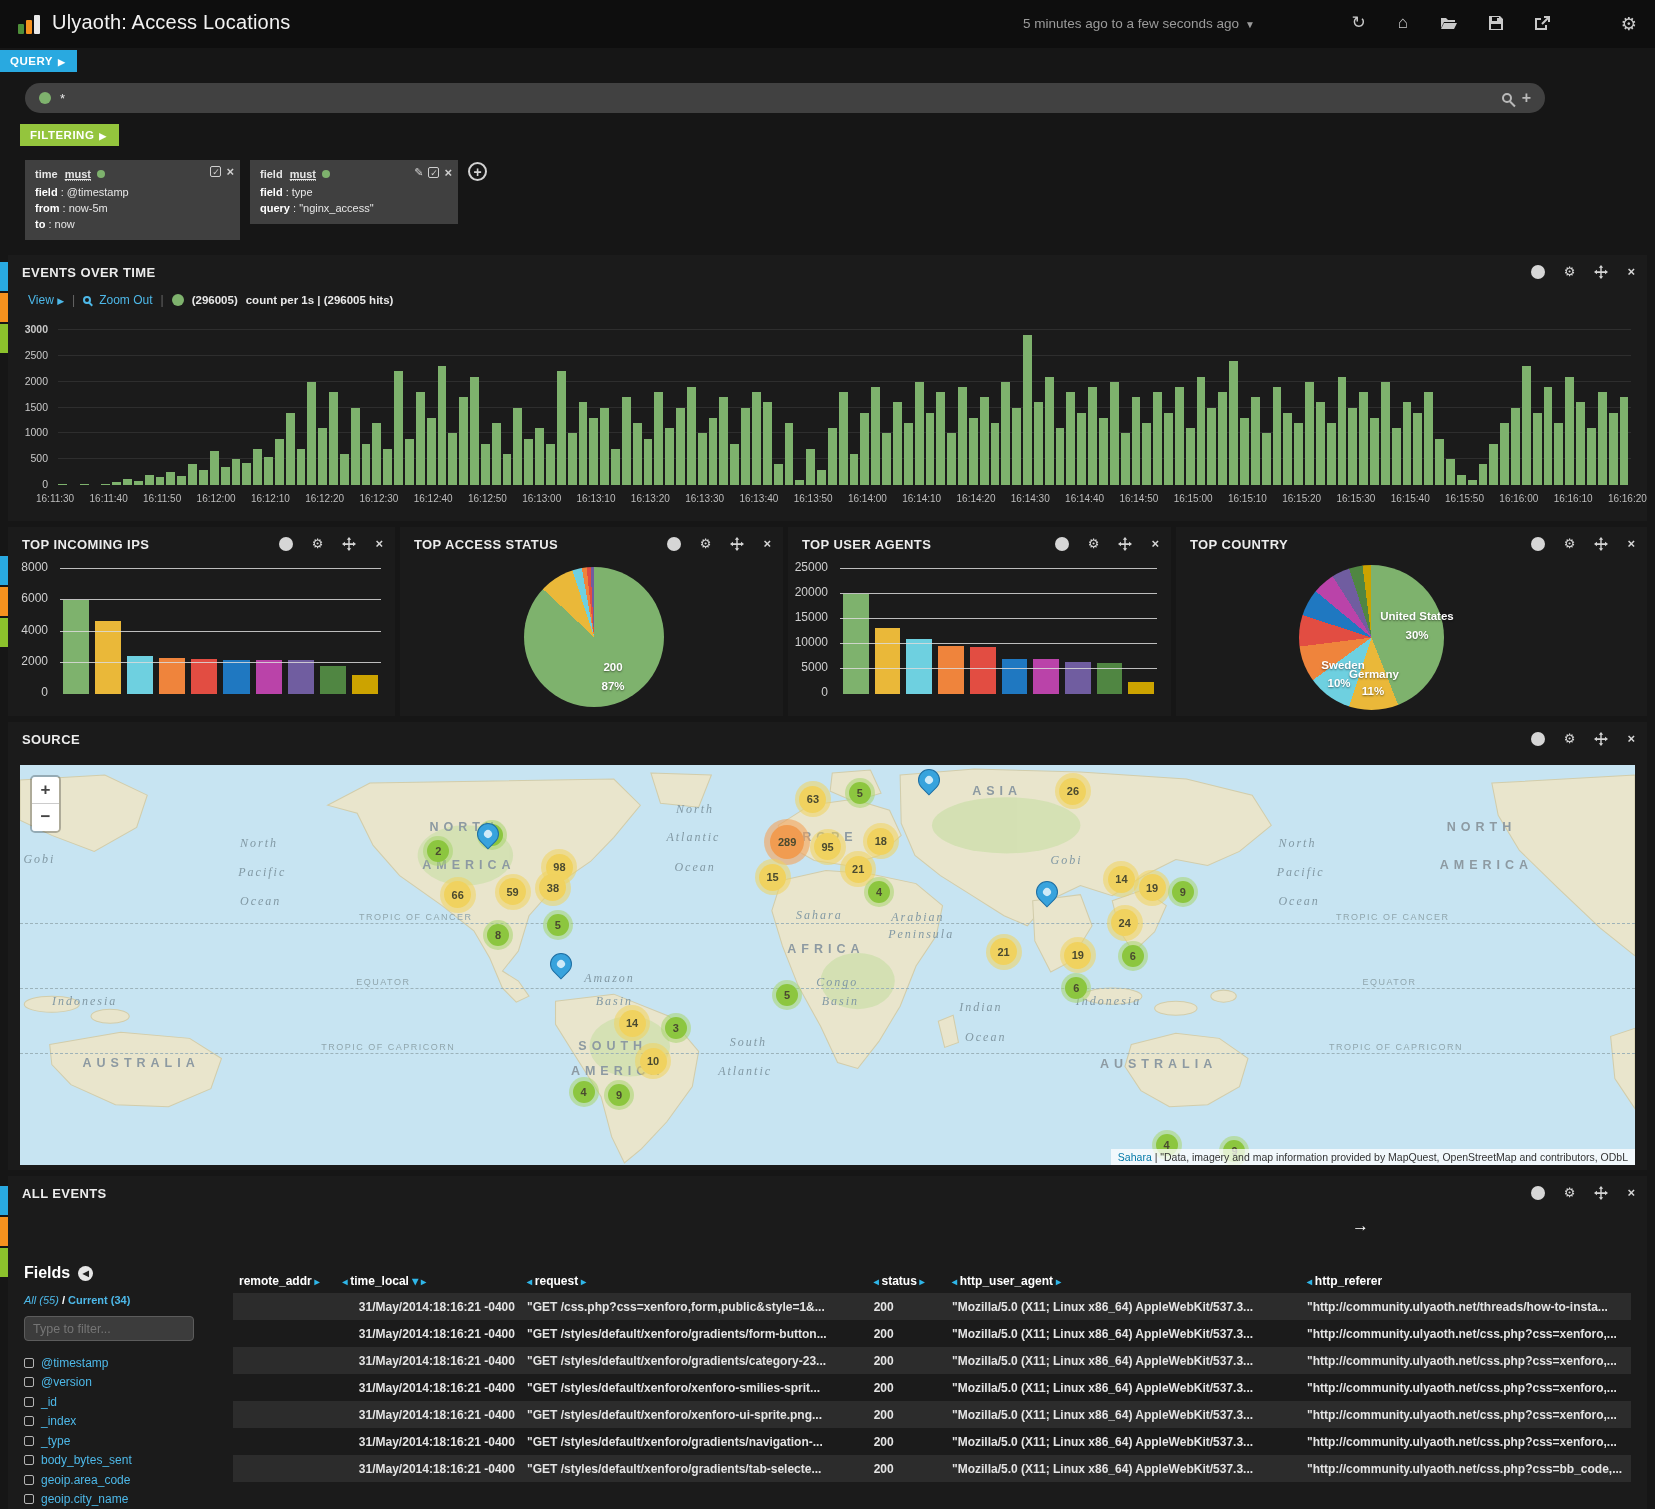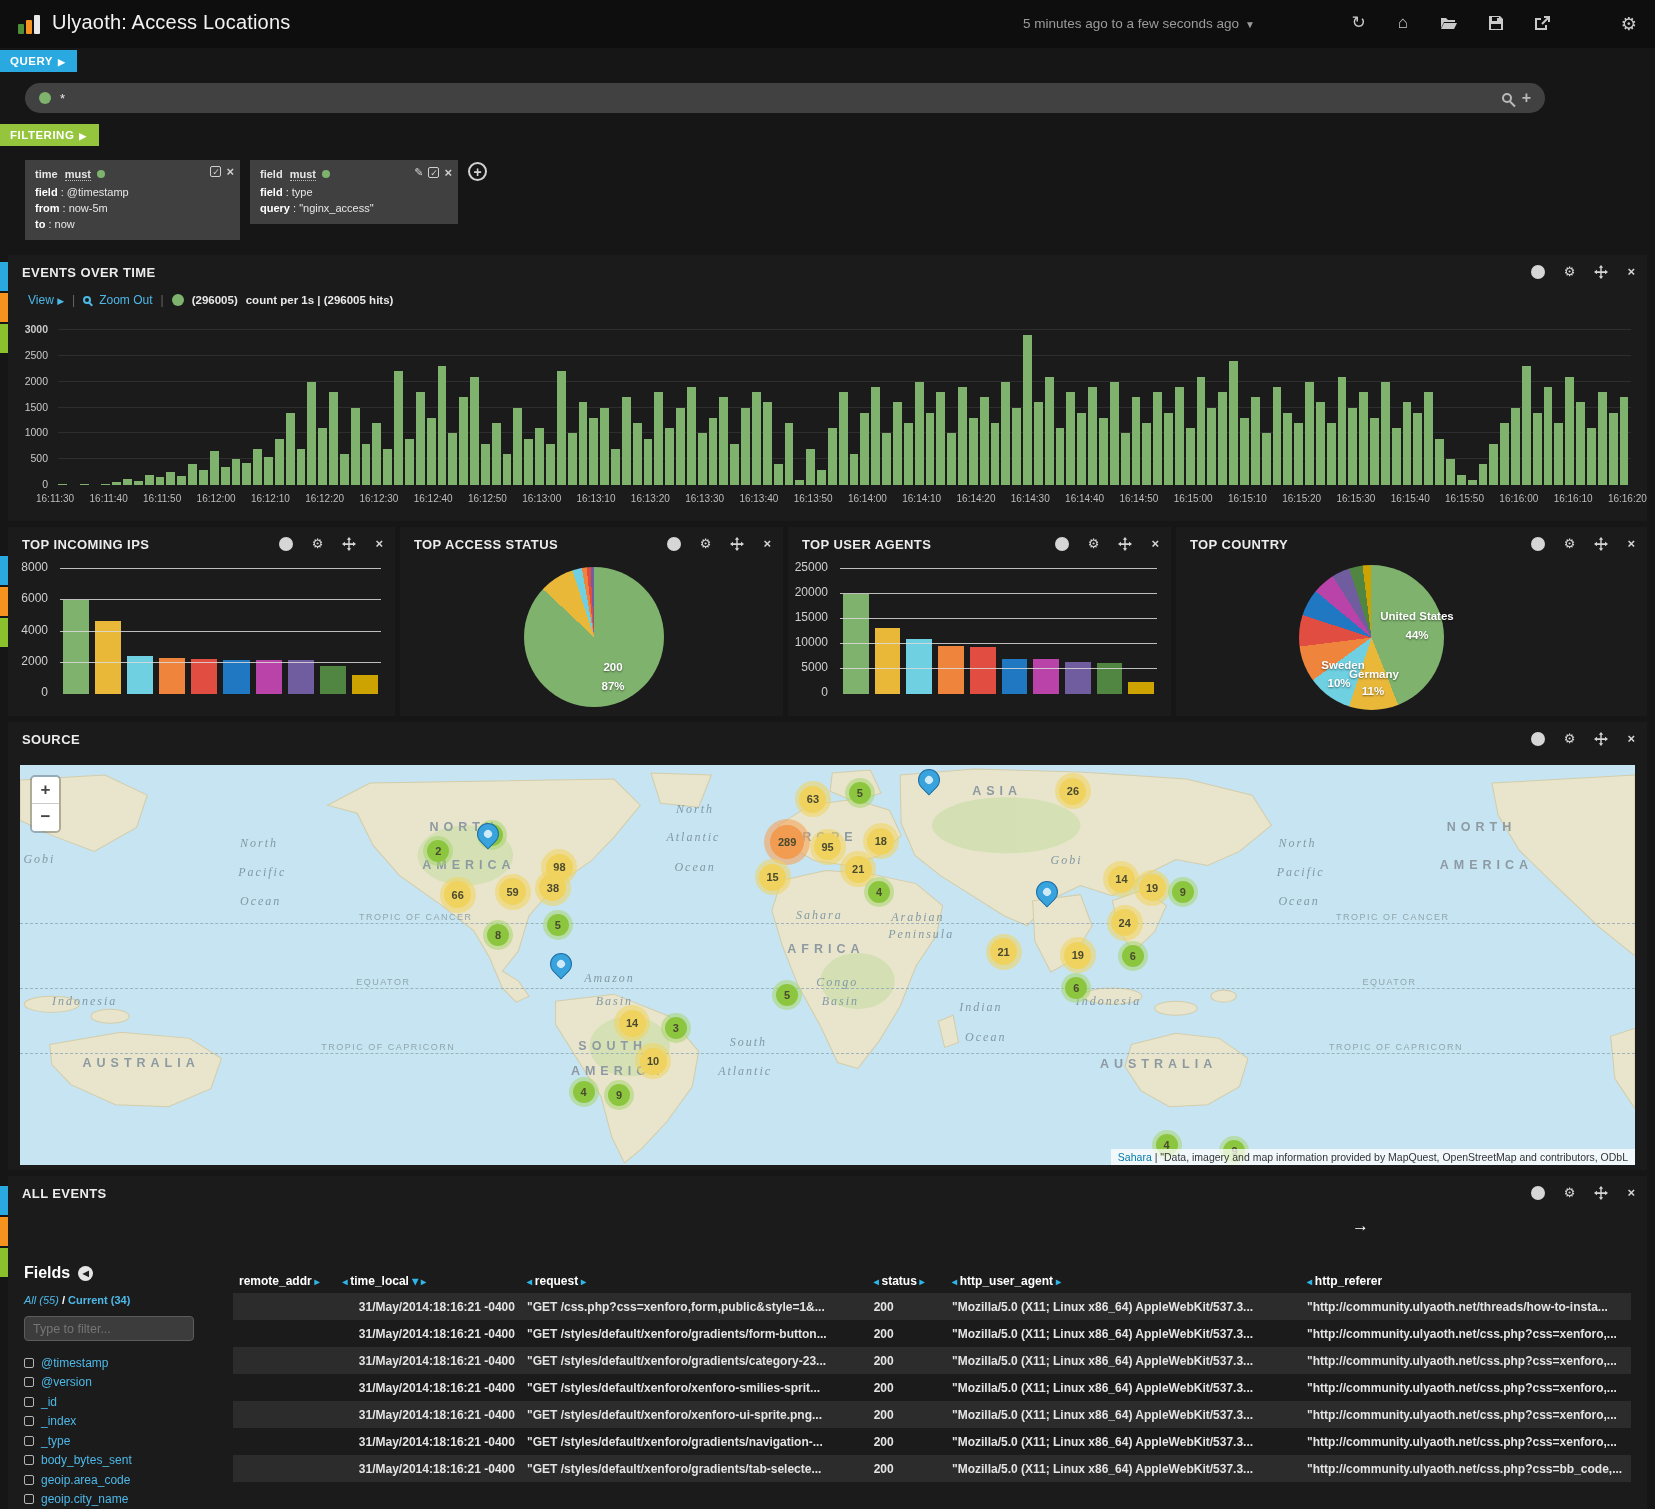--- a/index.html
+++ b/index.html
@@ -18,37 +18,37 @@
   .toolicons { position:absolute; right:105px; top:13px; display:flex; gap:32px; align-items:center; }
   .toolicons .ti { color:#c9c9c9; font-size:17px; line-height:20px; cursor:pointer; }
   .toolicons svg { display:block; }
   .gearbtn { position:absolute; right:18px; top:13px; color:#c9c9c9; font-size:18px; cursor:pointer; }
 
   
   .sect-btn { position:absolute; left:0; color:#fff; font-size:11.5px; font-weight:bold;
     padding:5px 12px 5px 10px; letter-spacing:.5px; cursor:pointer; }
   .sect-btn .car { font-size:9px; margin-left:5px; }
   .query-btn { top:50px; background:#29a9e0; }
-  .filter-btn { top:124px; background:#94c53d; }
+  .filter-btn { top:124px; background:#94c53d;margin-left:20px; }
   .querybar { position:absolute; top:83px; left:25px; width:1520px; height:30px; background:#414141;
     border-radius:16px; display:flex; align-items:center; padding:0 14px; }
   .qdot { width:12px; height:12px; border-radius:50%; background:#7EB26D; margin-right:9px; flex:none; }
   .qinput { flex:1; background:transparent; border:none; outline:none; color:#e8e8e8; font-size:13px;
     font-family:"Liberation Sans", sans-serif; }
   .qicons { display:flex; align-items:center; gap:10px; }
   .lens { width:10px; height:10px; border:2px solid #b9b9b9; border-radius:50%; position:relative; }
   .lens:after { content:''; position:absolute; width:7px; height:2px; background:#b9b9b9;
     transform:rotate(45deg); right:-6px; bottom:-4px; }
   .qplus { color:#b9b9b9; font-size:16px; font-weight:bold; line-height:14px; cursor:pointer; }
 
   .filters { position:absolute; top:160px; left:25px; display:flex; align-items:flex-start; gap:10px; }
   .fcard { background:#404040; padding:8px 10px 10px 10px; font-size:11px; color:#e6e6e6; position:relative; }
   .fcard.c1 { width:215px; } .fcard.c2 { width:208px; }
   .fcard .hline { margin-bottom:6px; font-weight:bold; }
-  .fcard .mode { border-bottom:1px dotted #bbb; margin-left:4px; }
+  .fcard .mode { border-bottom:1px dotted #bbb; margin-left:4px;text-decoration:underline; }
   .fdot { display:inline-block; width:8px; height:8px; border-radius:50%; background:#7EB26D; margin-left:6px; }
   .fcard .frow { margin-top:4px; }
   .fcard .frow b { color:#fff; }
   .fcard .cicons { position:absolute; right:6px; top:6px; display:flex; gap:5px; align-items:center;
     color:#cfcfcf; font-size:11px; }
   .chkbx { display:inline-flex; width:11px; height:11px; border:1px solid #cfcfcf; border-radius:2px;
     align-items:center; justify-content:center; font-size:9px; color:#cfcfcf; cursor:pointer; }
   .xicon { font-weight:bold; font-size:13px; line-height:11px; color:#cfcfcf; cursor:pointer; }
   .pencil { font-size:11px; cursor:pointer; }
   .addfilter { width:19px; height:19px; border:2px solid #d2d2d2; border-radius:50%; color:#d2d2d2;
@@ -591,21 +591,21 @@
       <span class="pi movesvg">
           <svg width="14" height="14" viewBox="0 0 16 16">
             <path fill="#d6d6d6" d="M8 0l2.5 3.2h-1.7V7h3.8V5.3L16 8l-3.4 2.7V9H8.8v3.8h1.7L8 16l-2.5-3.2h1.7V9H3.4v1.7L0 8l3.4-2.7V7h3.8V3.2H5.5L8 0z"></path>
           </svg>
         </span>
       <span class="pi xicon">×</span>
     </span>
     <div class="pbody" id="country-pie">
         <div class="pie" style="width: 145px; height: 145px; left: 123px; top: 10px; background: conic-gradient(rgb(126, 178, 109) 0%, rgb(126, 178, 109) 44%, rgb(234, 184, 57) 44%, rgb(234, 184, 57) 55%, rgb(110, 208, 224) 55%, rgb(110, 208, 224) 65%, rgb(239, 132, 60) 65%, rgb(239, 132, 60) 73%, rgb(226, 77, 66) 73%, rgb(226, 77, 66) 80%, rgb(31, 120, 193) 80%, rgb(31, 120, 193) 86%, rgb(186, 67, 169) 86%, rgb(186, 67, 169) 91%, rgb(112, 93, 160) 91%, rgb(112, 93, 160) 95%, rgb(80, 134, 66) 95%, rgb(80, 134, 66) 98%, rgb(204, 163, 0) 98%, rgb(204, 163, 0) 100%);"></div>
         <span class="pie-lbl" style="left: 241px; top: 61px;">United States</span>
-        <span class="pie-lbl" style="left: 241px; top: 80px;">44%</span>
+        <span class="pie-lbl" style="left: 241px; top: 80px;">30%</span>
         <span class="pie-lbl" style="left: 167px; top: 110px;">Sweden</span>
         <span class="pie-lbl" style="left: 163px; top: 128px;">10%</span>
         <span class="pie-lbl" style="left: 198px; top: 119px;">Germany</span>
         <span class="pie-lbl" style="left: 197px; top: 136px;">11%</span>
       </div>
   </div>
 
   <div class="panel p-source">
     <span class="ptitle">SOURCE</span>
     <span class="picons">

